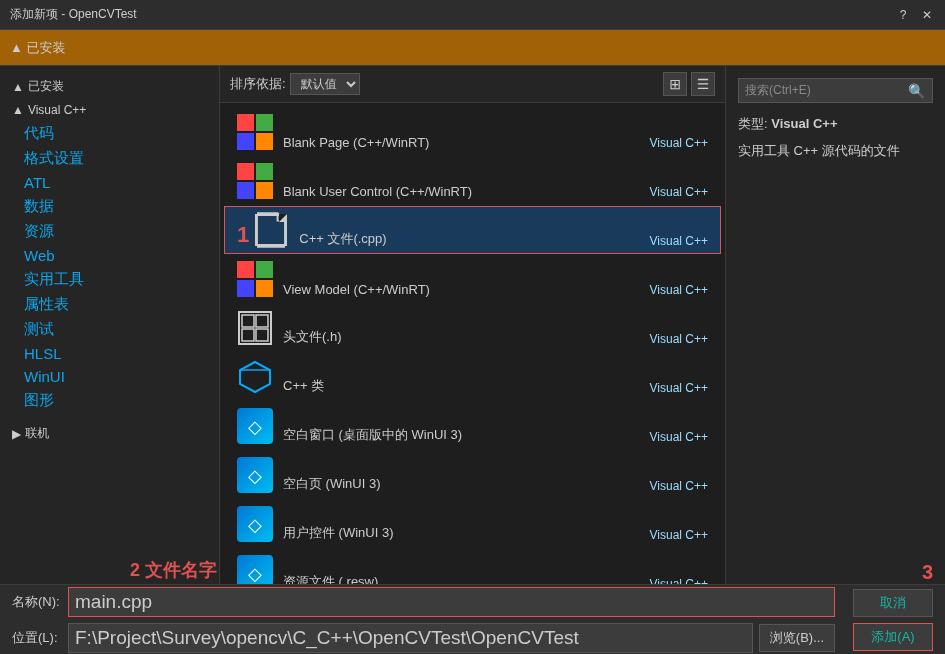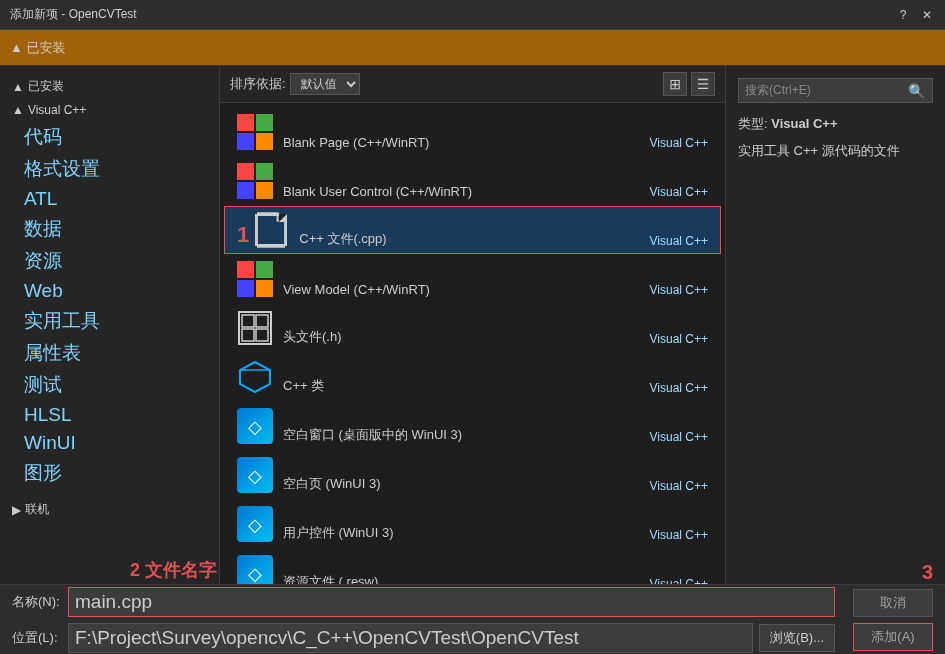--- a/index.html
+++ b/index.html
@@ -72,22 +72,22 @@
     .left-section-title {
       font-size: 12px;
       color: #cccccc;
       padding: 4px 12px;
       display: flex;
       align-items: center;
       gap: 4px;
     }
     .left-item {
       padding: 3px 12px 3px 24px;
-      font-size: 19px;
-      color: #7dd3fc;
+      font-size: 15px;
+      color: #0ea5e9;
       cursor: pointer;
     }
 
     .left-group-title {
       padding: 4px 12px;
       font-size: 12px;
       color: #cccccc;
       display: flex;
       align-items: center;
       gap: 4px;
@@ -253,21 +253,21 @@
     .bottom-buttons {
       display: flex;
       flex-direction: column;
       gap: 6px;
       align-items: flex-end;
       margin-left: 10px;
     }
     .action-btn {
       background: #3c3c3c;
       border: 1px solid #555;
-      color: #a3a3a3;
+      color: #14b8a6;
       padding: 4px 16px;
       font-size: 13px;
       cursor: pointer;
       min-width: 80px;
     }
     .action-btn.add-btn {
       border: 1px solid #e05252;
       background: #3c3c3c;
     }
 

